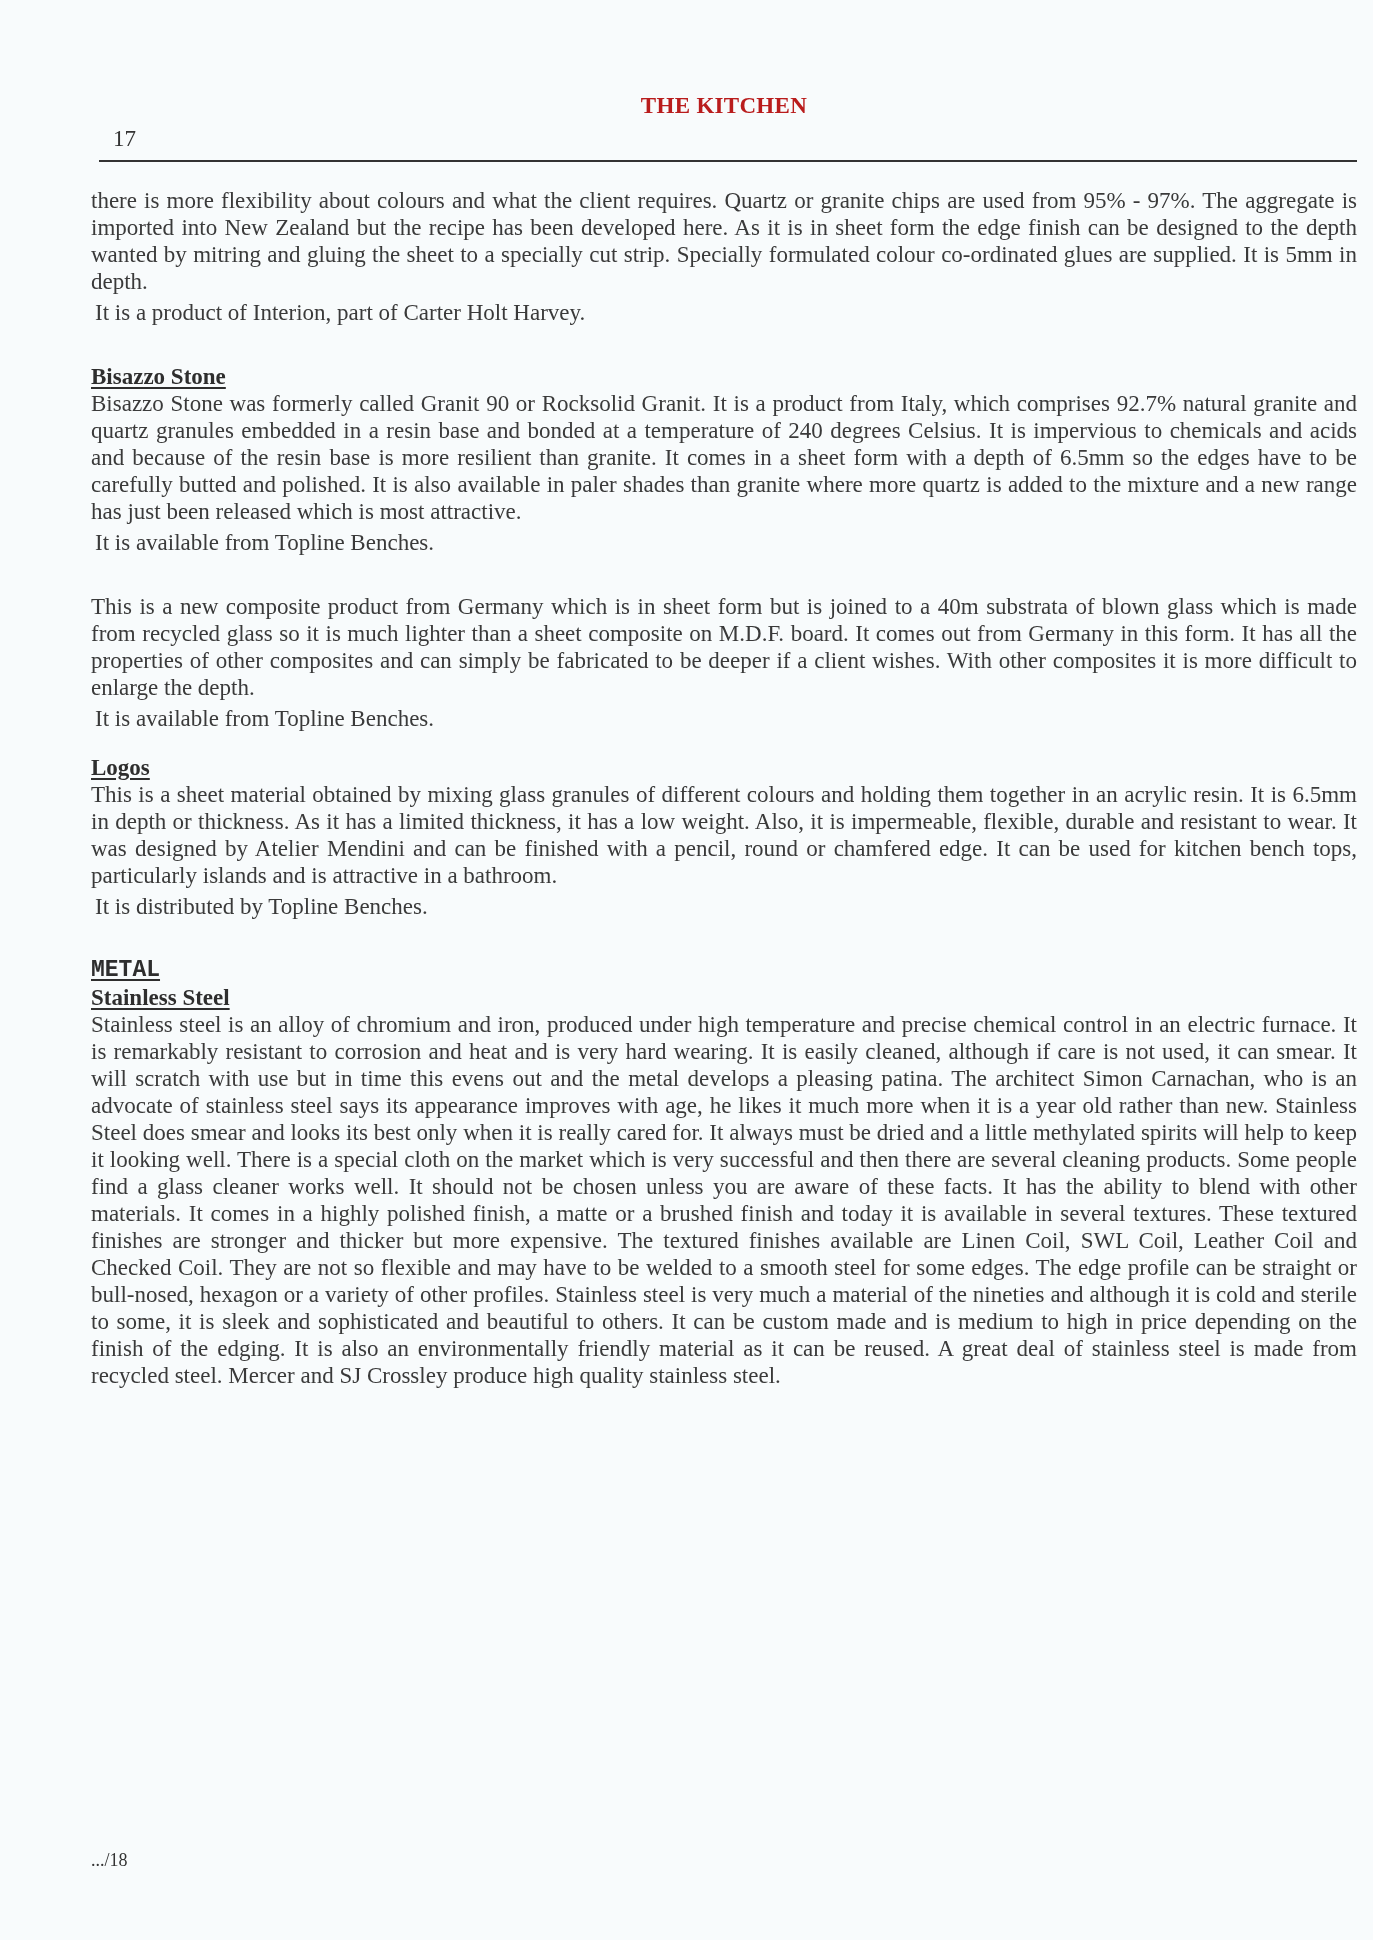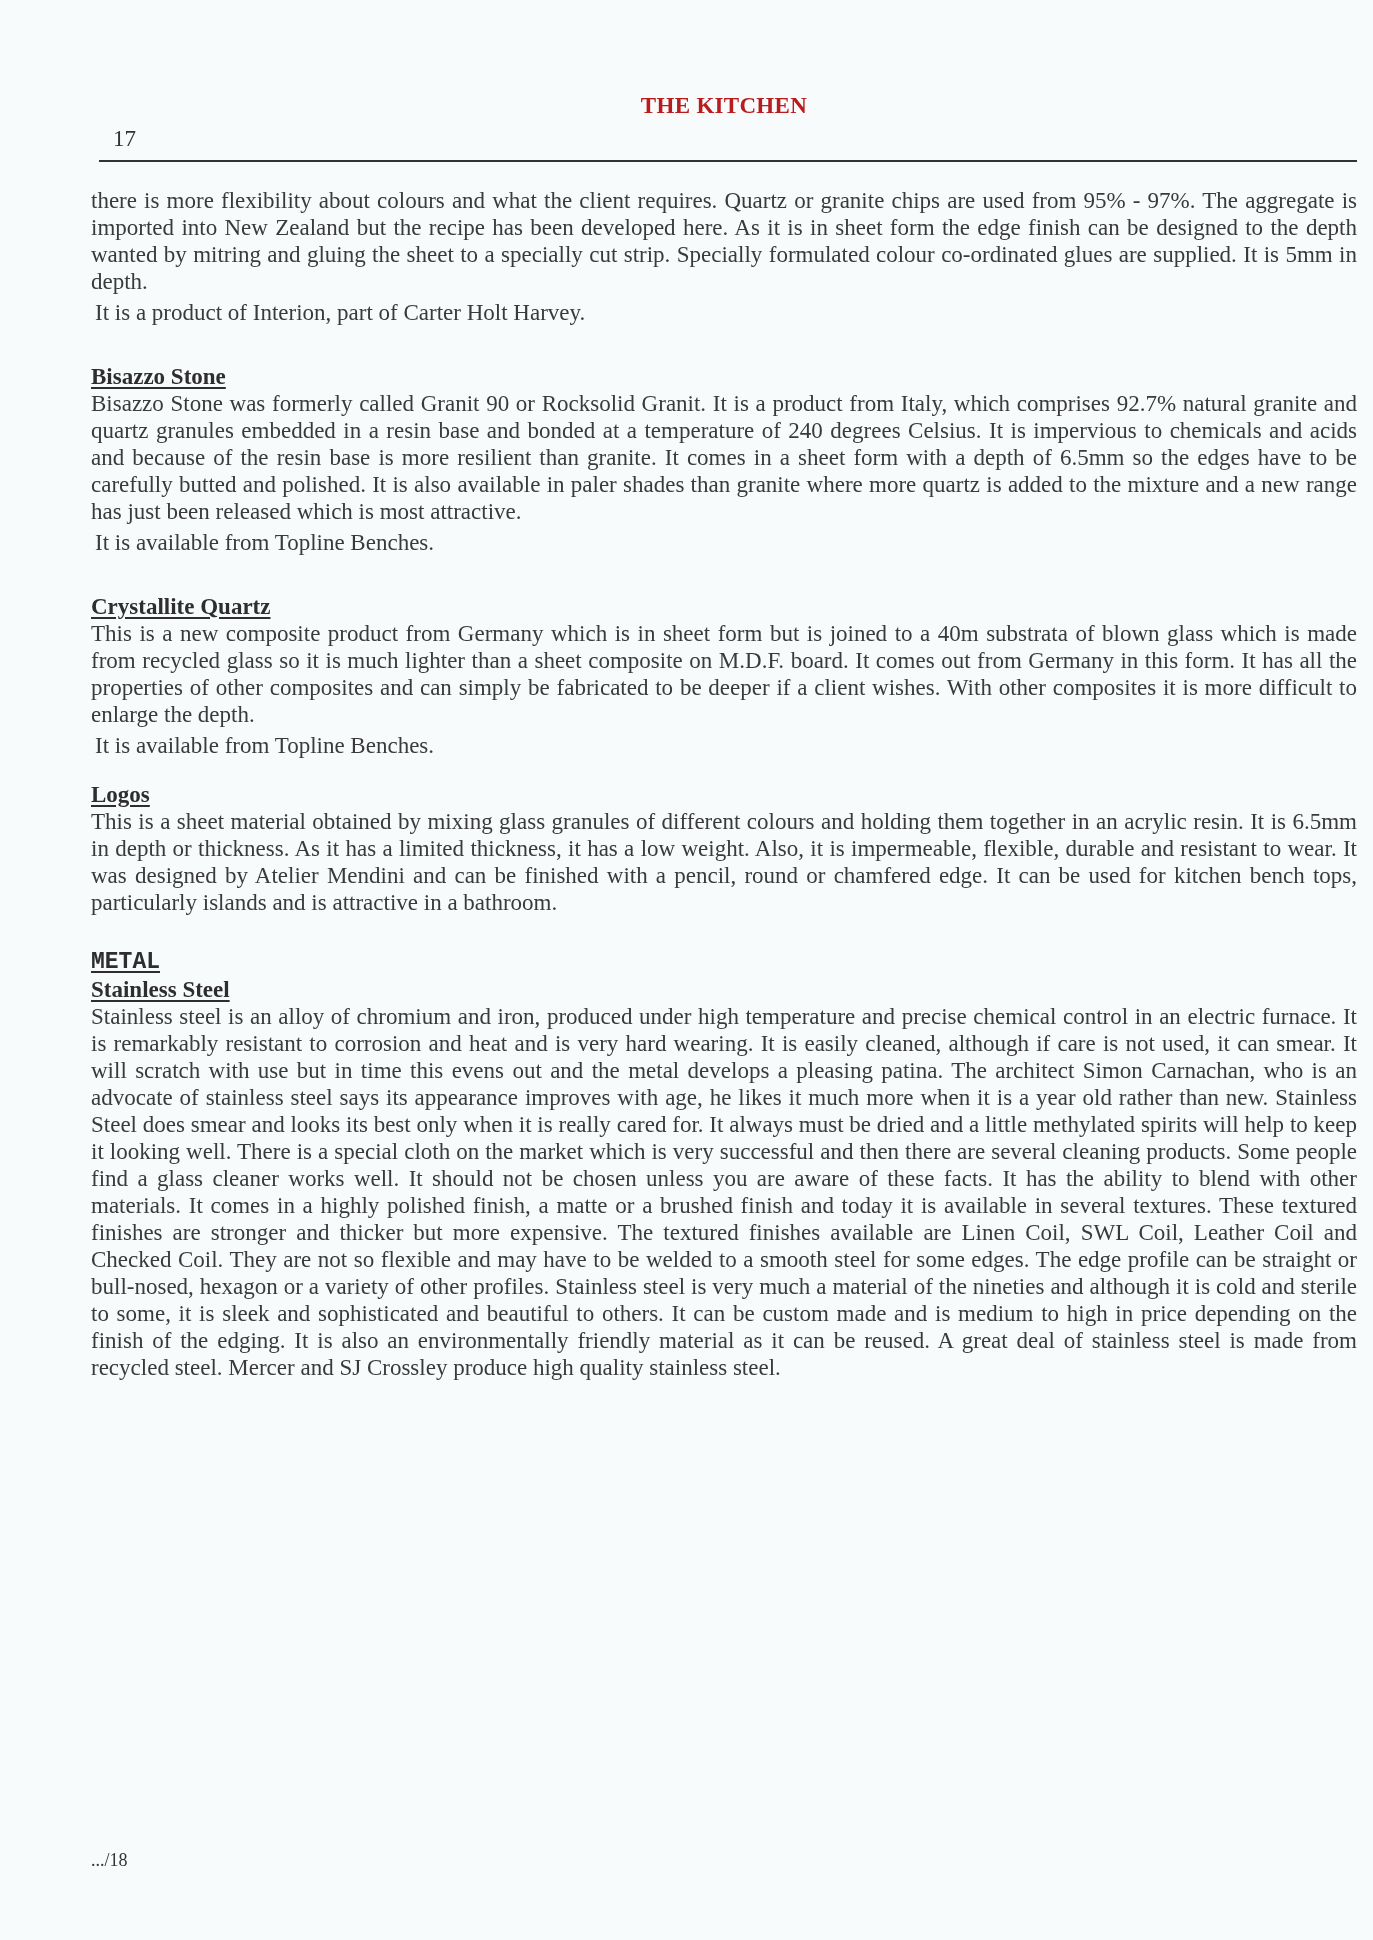--- a/index.html
+++ b/index.html
@@ -111,30 +111,30 @@
 
     <section>
       <p class="heading">Bisazzo Stone</p>
       <p class="para">Bisazzo Stone was formerly called Granit 90 or Rocksolid Granit. It is a product from Italy, which comprises 92.7% natural granite and quartz granules embedded in a resin base and bonded at a temperature of 240 degrees Celsius. It is impervious to chemicals and acids and because  of the resin base is more resilient than granite. It comes in a sheet form with a depth of 6.5mm so the edges have to be carefully butted and polished. It is also available in paler shades than granite where more quartz is added to the mixture and a new range has just been released which is most attractive.</p>
       <p class="line">It is available from Topline Benches.</p>
     </section>
 
     <div class="gap-large"></div>
 
     <section>
-      <p class="heading">Crystallite Quartz</p>
       <p class="para">This is a new composite product from Germany which is in sheet form but is joined to a 40m substrata of blown glass which is made from recycled glass so it is much lighter than a sheet composite on M.D.F. board. It comes out from Germany in this form. It has all the properties of other composites and can simply be fabricated to be deeper if a client wishes. With other composites it is more difficult to enlarge the depth.</p>
       <p class="line">It is available from Topline Benches.</p>
     </section>
 
     <div class="gap-small"></div>
 
     <section>
       <p class="heading">Logos</p>
       <p class="para">This is a sheet material obtained by mixing glass granules of different colours and holding them together in an acrylic resin. It is 6.5mm in depth or thickness. As it has a limited thickness, it has a low weight.  Also, it is impermeable, flexible, durable and resistant to wear. It was designed by Atelier Mendini and can be finished with a pencil, round or chamfered edge. It can be used for kitchen bench tops, particularly islands and is attractive in a bathroom.</p>
+      <p class="line">It is distributed by Topline Benches.</p>
     </section>
 
     <div class="gap-large"></div>
 
     <p class="section-title">METAL</p>
 
     <section>
       <p class="heading">Stainless Steel</p>
       <p class="para">Stainless steel is an alloy of chromium and iron, produced under high temperature and precise chemical control in an electric furnace. It is remarkably resistant to corrosion and heat and is very hard wearing. It is easily cleaned, although if care is not used, it can smear. It will scratch with use but in time this evens out and the metal develops a pleasing patina. The architect Simon Carnachan, who is an advocate of stainless steel says its appearance improves with age, he likes it much more when it is a year old rather than new. Stainless Steel does smear and looks its best only when it is really cared for. It always must be dried and a little methylated spirits will help to keep it looking well. There is a special cloth on the market which is very successful and then there are several cleaning products. Some people find a glass cleaner works well. It should not be chosen unless you are aware of these facts. It has the ability to blend with other materials. It comes in a highly polished finish, a matte or a brushed finish and today it is available in several textures. These textured finishes are stronger and thicker but more expensive. The textured finishes available are Linen Coil, SWL Coil, Leather Coil and Checked Coil. They are not so flexible and may have to be welded to a smooth steel for some edges. The edge profile can be straight or bull-nosed, hexagon or a variety of other profiles. Stainless steel is very much a material of the nineties and although it is cold and sterile to some, it is sleek and sophisticated and beautiful to others. It can be custom made and is medium to high in price depending on the finish of the edging. It is also an environmentally friendly material as it can be reused. A great deal of stainless steel is made from recycled steel. Mercer and SJ Crossley produce high quality stainless steel.</p>
     </section>

